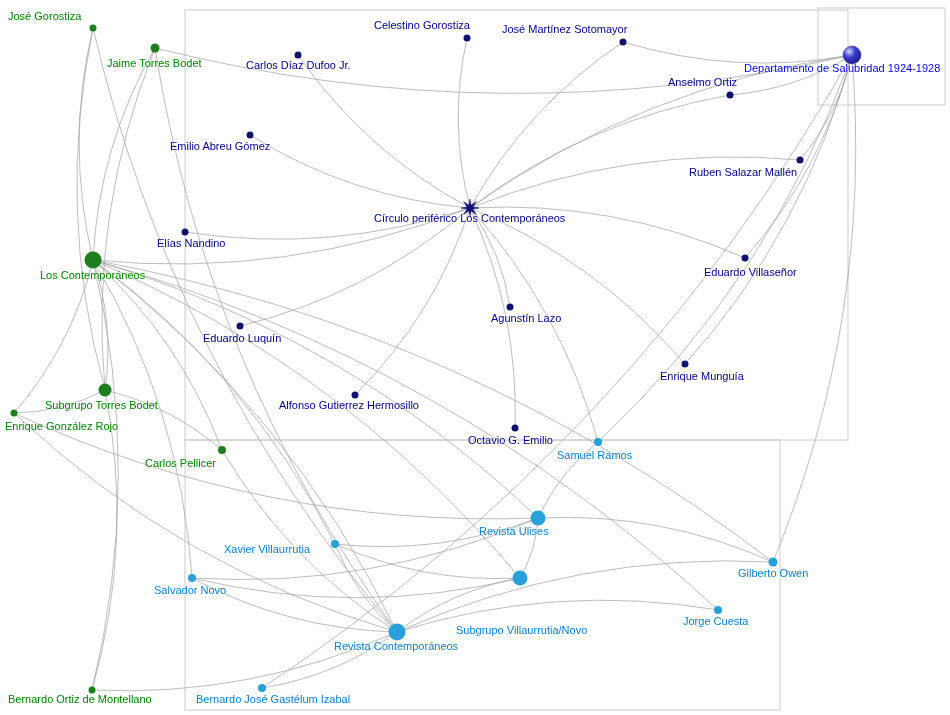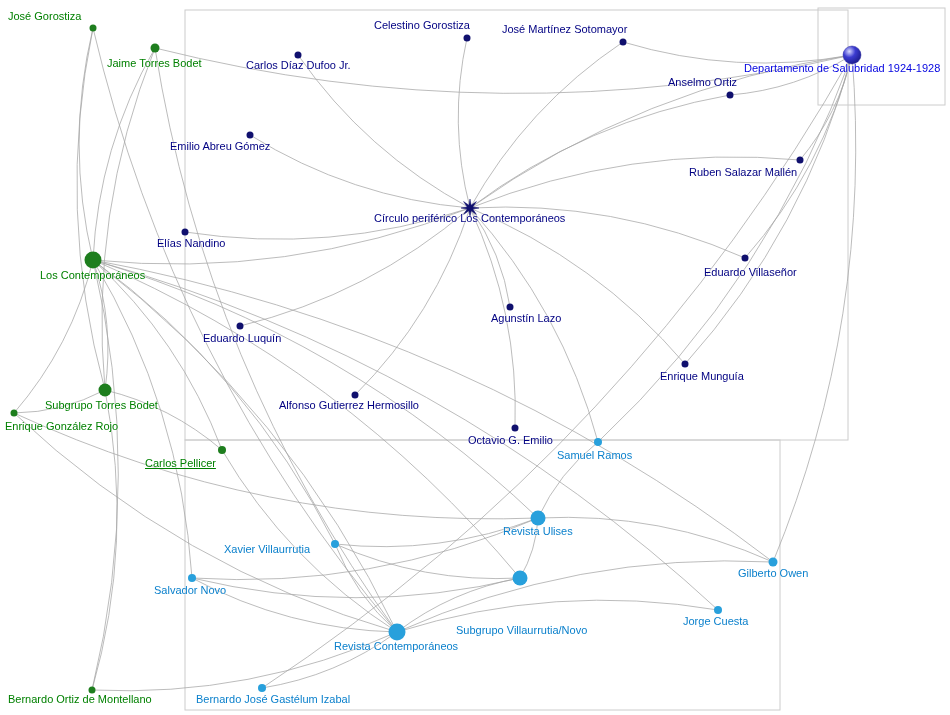--- a/index.html
+++ b/index.html
@@ -158,22 +158,22 @@
       <div class="node-label" style="left: 40px; top: 269px; color: rgb(0, 128, 0);">Los Contemporáneos</div>
       <div class="node-label" style="left: 704px; top: 266px; color: rgb(0, 0, 130);">Eduardo Villaseñor</div>
       <div class="node-label" style="left: 491px; top: 312px; color: rgb(0, 0, 130);">Agunstín Lazo</div>
       <div class="node-label" style="left: 203px; top: 332px; color: rgb(0, 0, 130);">Eduardo Luquín</div>
       <div class="node-label" style="left: 644px; top: 370px; color: rgb(0, 0, 130); margin-left: 16px;">Enrique Munguía</div>
       <div class="node-label" style="left: 279px; top: 399px; color: rgb(0, 0, 130);">Alfonso Gutierrez Hermosillo</div>
       <div class="node-label" style="left: 45px; top: 399px; color: rgb(0, 128, 0);">Subgrupo Torres Bodet</div>
       <div class="node-label" style="left: 5px; top: 420px; color: rgb(0, 128, 0);">Enrique González Rojo</div>
       <div class="node-label" style="left: 468px; top: 434px; color: rgb(0, 0, 130);">Octavio G. Emilio</div>
       <div class="node-label" style="left: 557px; top: 449px; color: rgb(11, 128, 204);">Samuel Ramos</div>
-      <div class="node-label" style="left: 145px; top: 457px; color: rgb(0, 128, 0); text-decoration: underline;">Carlos Pellicer</div>
-      <div class="node-label" style="left: 503px; top: 525px; color: rgb(11, 128, 204);">Revista Ulises</div>
+      <div class="node-label" style="left: 145px; top: 457px; color: rgb(0, 128, 0);">Carlos Pellicer</div>
+      <div class="node-label" style="left: 479px; top: 525px; color: rgb(11, 128, 204);">Revista Ulises</div>
       <div class="node-label" style="left: 224px; top: 543px; color: rgb(11, 128, 204);">Xavier Villaurrutia</div>
       <div class="node-label" style="left: 738px; top: 567px; color: rgb(11, 128, 204);">Gilberto Owen</div>
       <div class="node-label" style="left: 154px; top: 584px; color: rgb(11, 128, 204);">Salvador Novo</div>
       <div class="node-label" style="left: 456px; top: 584px; color: rgb(11, 128, 204); margin-top: 40px;">Subgrupo Villaurrutia/Novo</div>
       <div class="node-label" style="left: 683px; top: 615px; color: rgb(11, 128, 204);">Jorge Cuesta</div>
       <div class="node-label" style="left: 334px; top: 640px; color: rgb(11, 128, 204);">Revista Contemporáneos</div>
       <div class="node-label" style="left: 8px; top: 693px; color: rgb(0, 128, 0);">Bernardo Ortiz de Montellano</div>
       <div class="node-label" style="left: 196px; top: 693px; color: rgb(11, 128, 204);">Bernardo José Gastélum Izabal</div>
     </div>
 </div>

